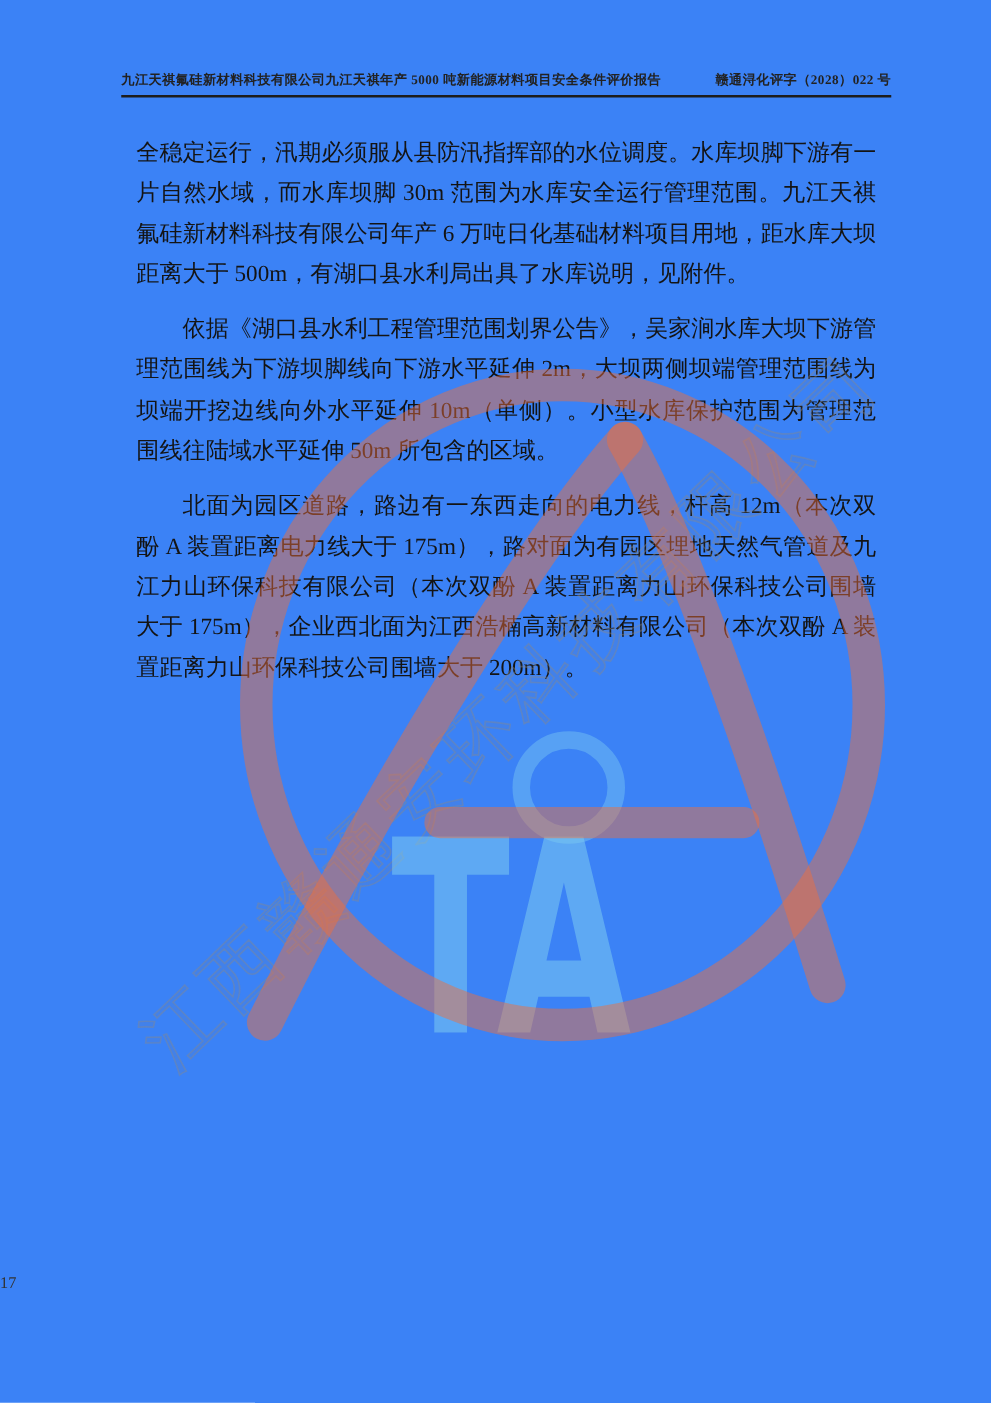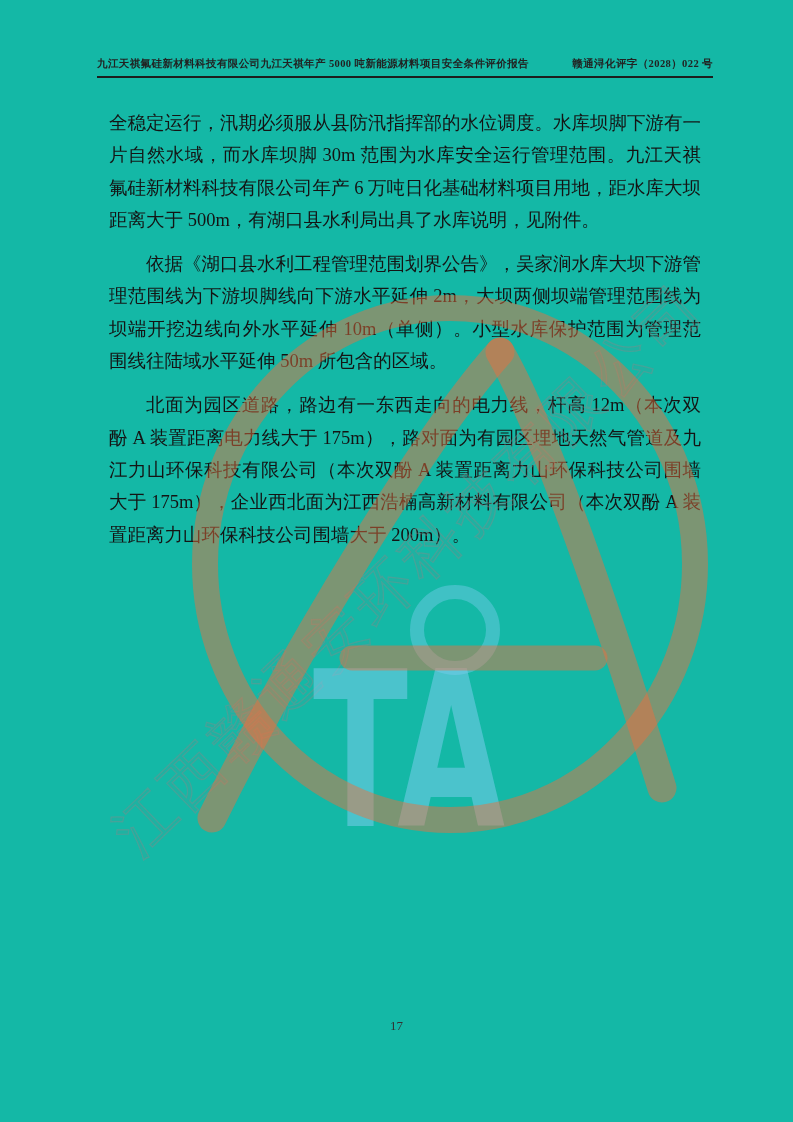--- a/index.html
+++ b/index.html
@@ -4,21 +4,21 @@
 <style>
   html, body { margin: 0; padding: 0; }
   body {
     width: 793px; height: 1122px;
     background: #ffffff;
     position: relative;
     overflow: hidden;
     font-family: "Liberation Serif", "DejaVu Serif", serif;
     color: #1c1c1c;
   }
-  .page { position: absolute; inset: 0; background: #14b8a6; }
+  .page { position: absolute; inset: 0; background: #3b82f6; }
 
   
   .doc-header {
     position: absolute;
     left: 97px; right: 80px; top: 57px;
     display: flex;
     justify-content: space-between;
     align-items: flex-end;
     gap: 10px;
     font-size: 10.5px;
@@ -41,21 +41,20 @@
     text-justify: inter-ideograph;
     color: #141414;
   }
   .doc-body p { margin: 12px; padding: 0; }
   .doc-body p.indent { text-indent: 2em; }
 
   
   .page-footer {
     position: absolute;
     left: 0; right: 0; top: 1018px;
-    text-align: center;
     font-size: 13px;
     color: #333;
   }
 
   
   .watermark-layer {
     position: absolute; inset: 0;
     pointer-events: none;
     z-index: 5;
   }

